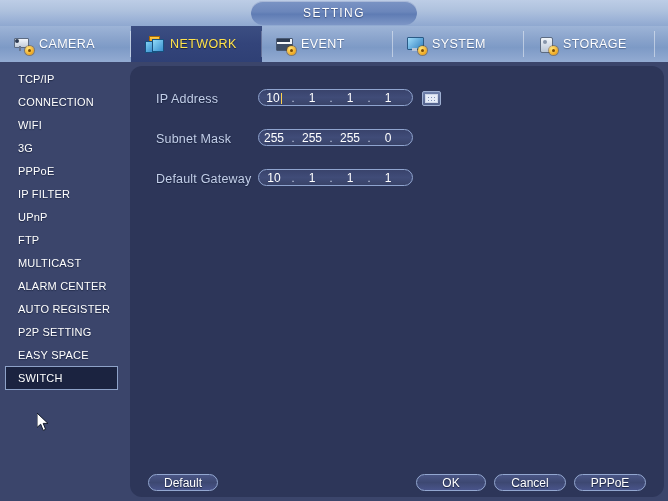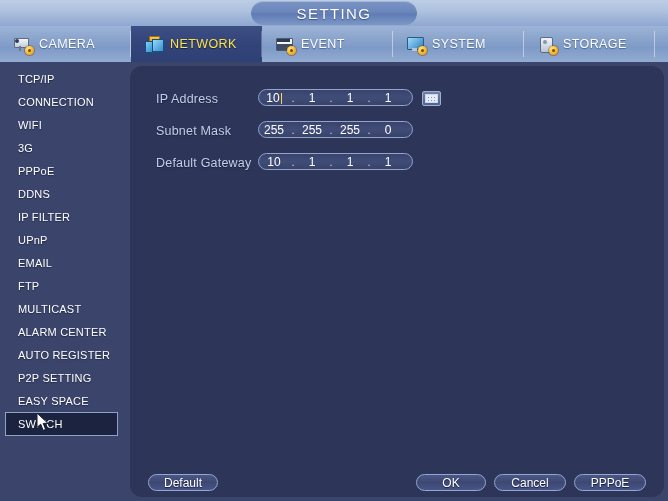--- a/index.html
+++ b/index.html
@@ -17,21 +17,21 @@
     background:linear-gradient(to bottom,#bdcde6 0%,#afc2de 40%,#9fb5d8 70%,#8fa8d0 100%);
   }
   .title-pill{
     position:absolute;left:251px;top:1px;width:166px;height:24px;
     border-radius:13px;
     background:linear-gradient(to bottom,#7b94c4 0%,#6b86bb 45%,#5f7cb4 55%,#7d96c6 100%);
     box-shadow:inset 0 1px 0 rgba(255,255,255,0.35);
     display:flex;align-items:center;justify-content:center;
   }
   .title-pill span{
-    color:#ffffff;font-size:15px;letter-spacing:1.4px;
+    color:#ffffff;font-size:12px;letter-spacing:1.4px;
     text-shadow:0 1px 1px rgba(30,45,80,0.6);
   }
 
   
   .tabbar{
     position:absolute;left:0;top:26px;width:668px;height:36px;
     background:linear-gradient(to bottom,#9db4d7 0%,#8aa4cc 35%,#7d9ac6 60%,#93abd2 100%);
     display:flex;align-items:stretch;
     border-bottom:1px solid #5d73a8;
   }
@@ -121,21 +121,21 @@
   
   .content{
     position:absolute;left:130px;top:4px;width:534px;height:431px;
     background:#2d3659;
     border-radius:12px 12px 12px 12px;
   }
 
   
   .form{position:absolute;left:26px;top:16px;}
   .row{display:flex;align-items:flex-end;height:24px;margin-bottom:0px;}
-  .row + .row{margin-top:8px;}
+  .row + .row{margin-top:16px;}
   .flabel{
     width:102px;font-size:12.5px;color:#c3cfe9;letter-spacing:.2px;
     text-shadow:0 1px 1px rgba(15,25,50,.7);
   }
   .ipfield{
     position:relative;
     width:155px;height:17px;border-radius:9px;
     border:1px solid #8fa4cf;
     background:linear-gradient(to bottom,#39436c 0%,#404c78 50%,#394368 100%);
     display:flex;align-items:center;
@@ -257,30 +257,24 @@
       <div class="side-item">
           <span>WIFI</span>
         </div>
       <div class="side-item">
           <span>3G</span>
         </div>
       <div class="side-item">
           <span>PPPoE</span>
         </div>
       <div class="side-item">
-          <span>DDNS</span>
-        </div>
-      <div class="side-item">
           <span>IP FILTER</span>
         </div>
       <div class="side-item">
           <span>UPnP</span>
-        </div>
-      <div class="side-item">
-          <span>EMAIL</span>
         </div>
       <div class="side-item">
           <span>FTP</span>
         </div>
       <div class="side-item">
           <span>MULTICAST</span>
         </div>
       <div class="side-item">
           <span>ALARM CENTER</span>
         </div>

